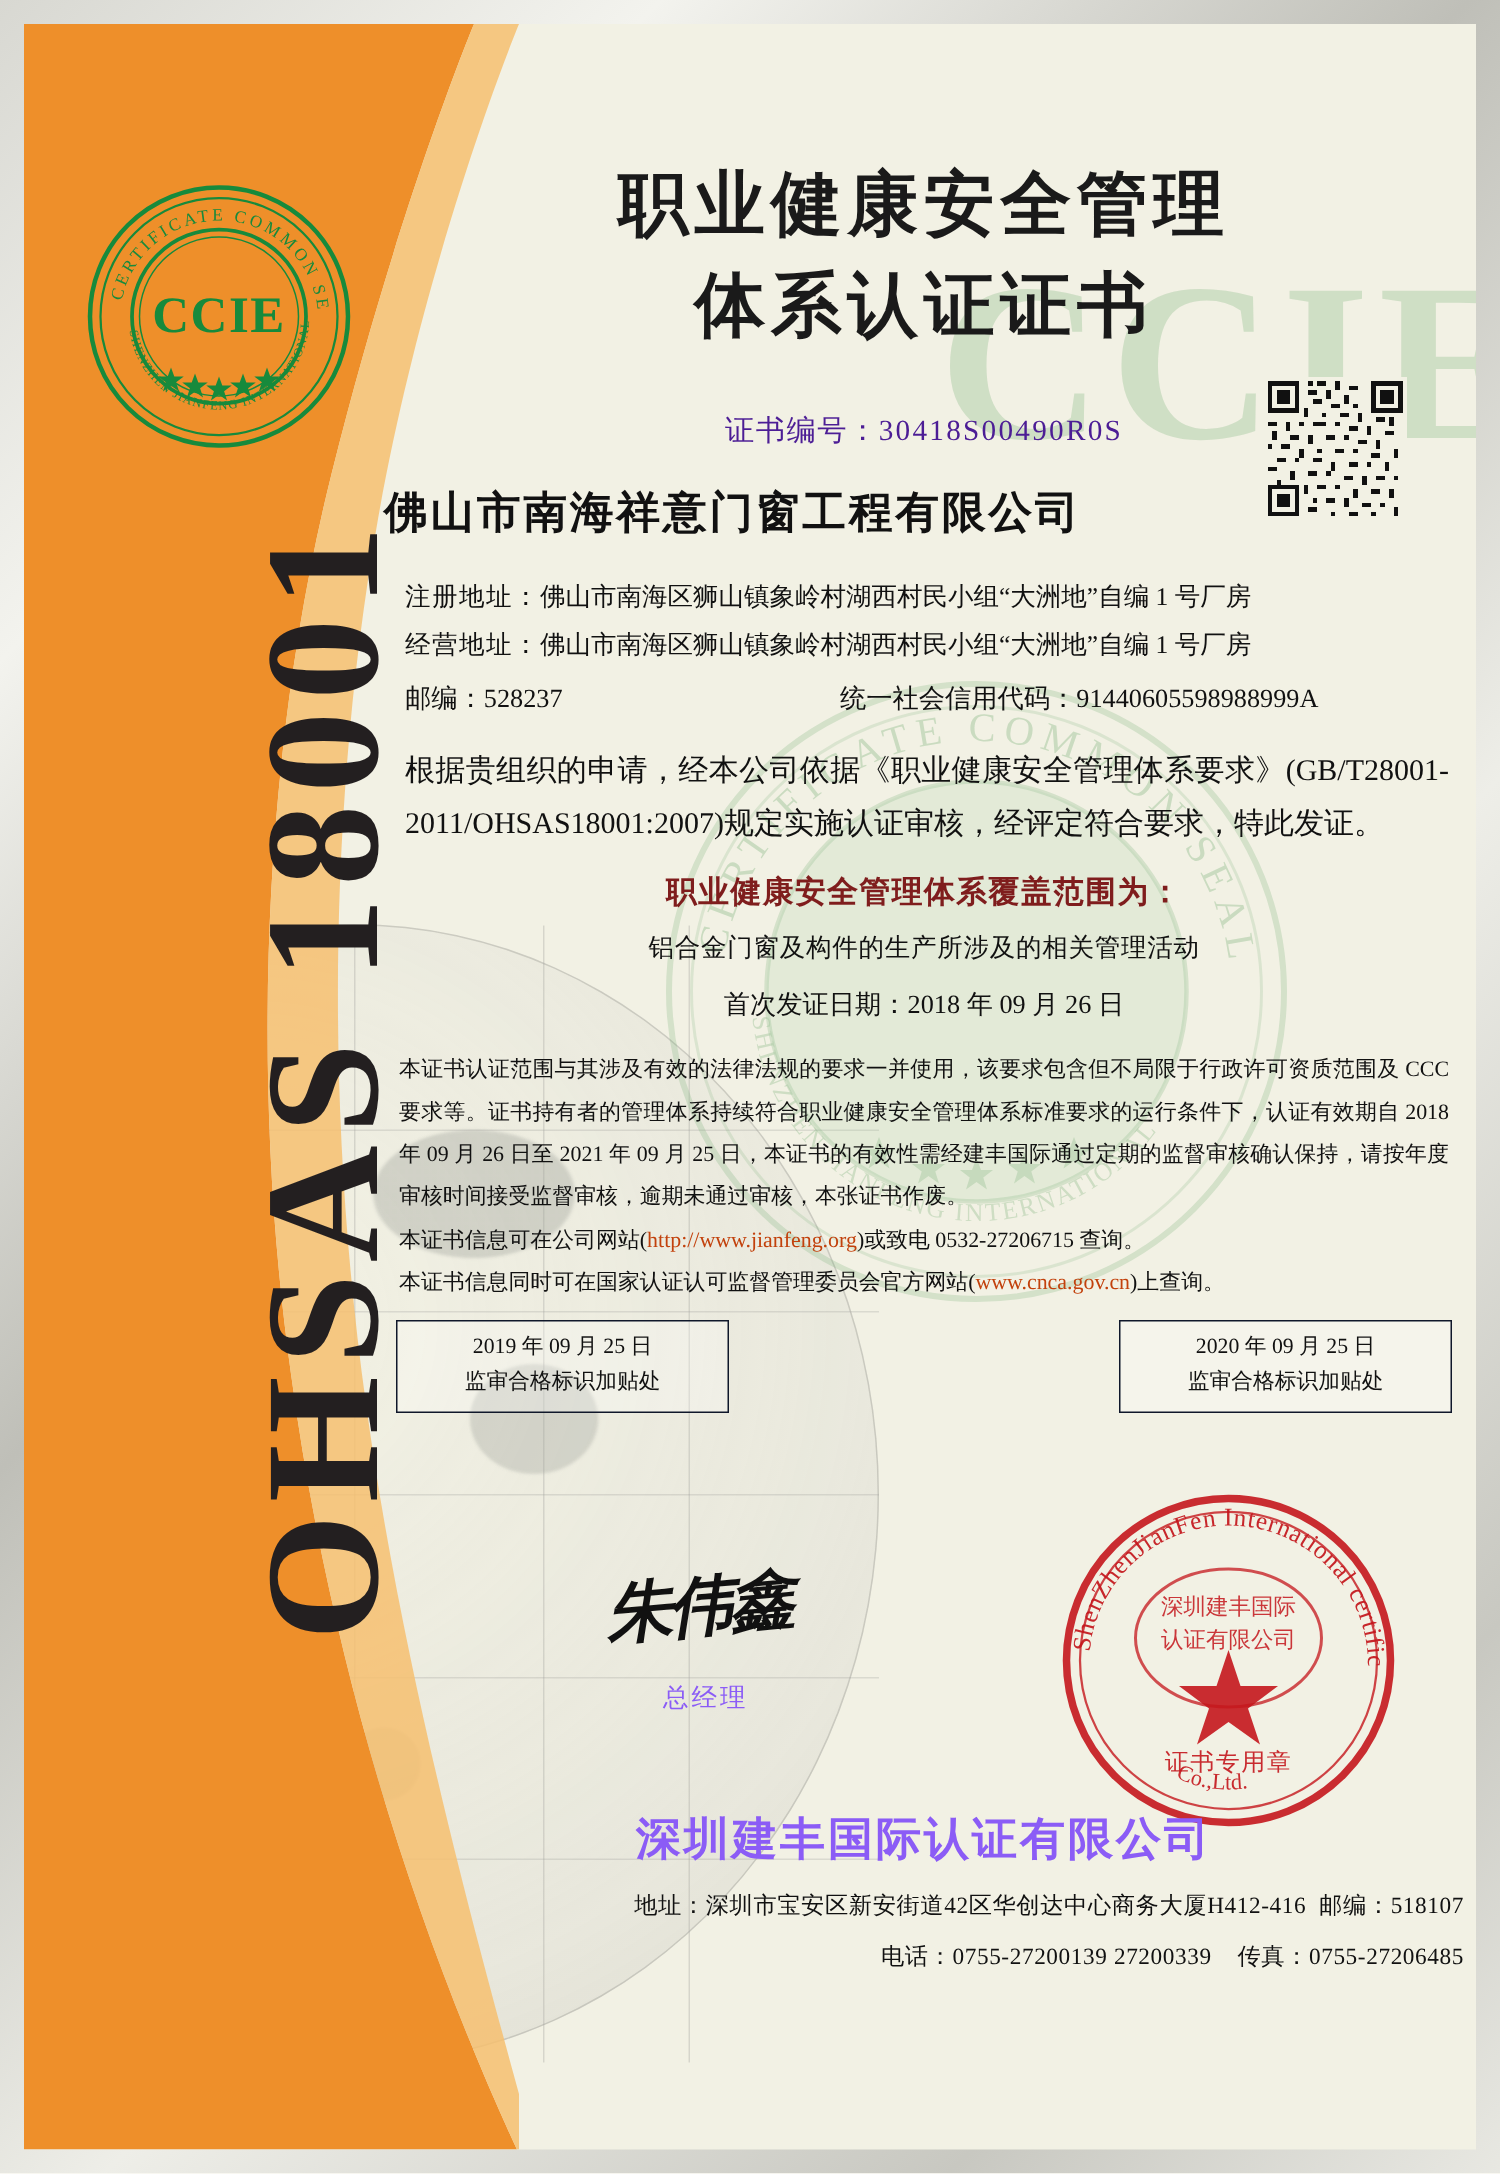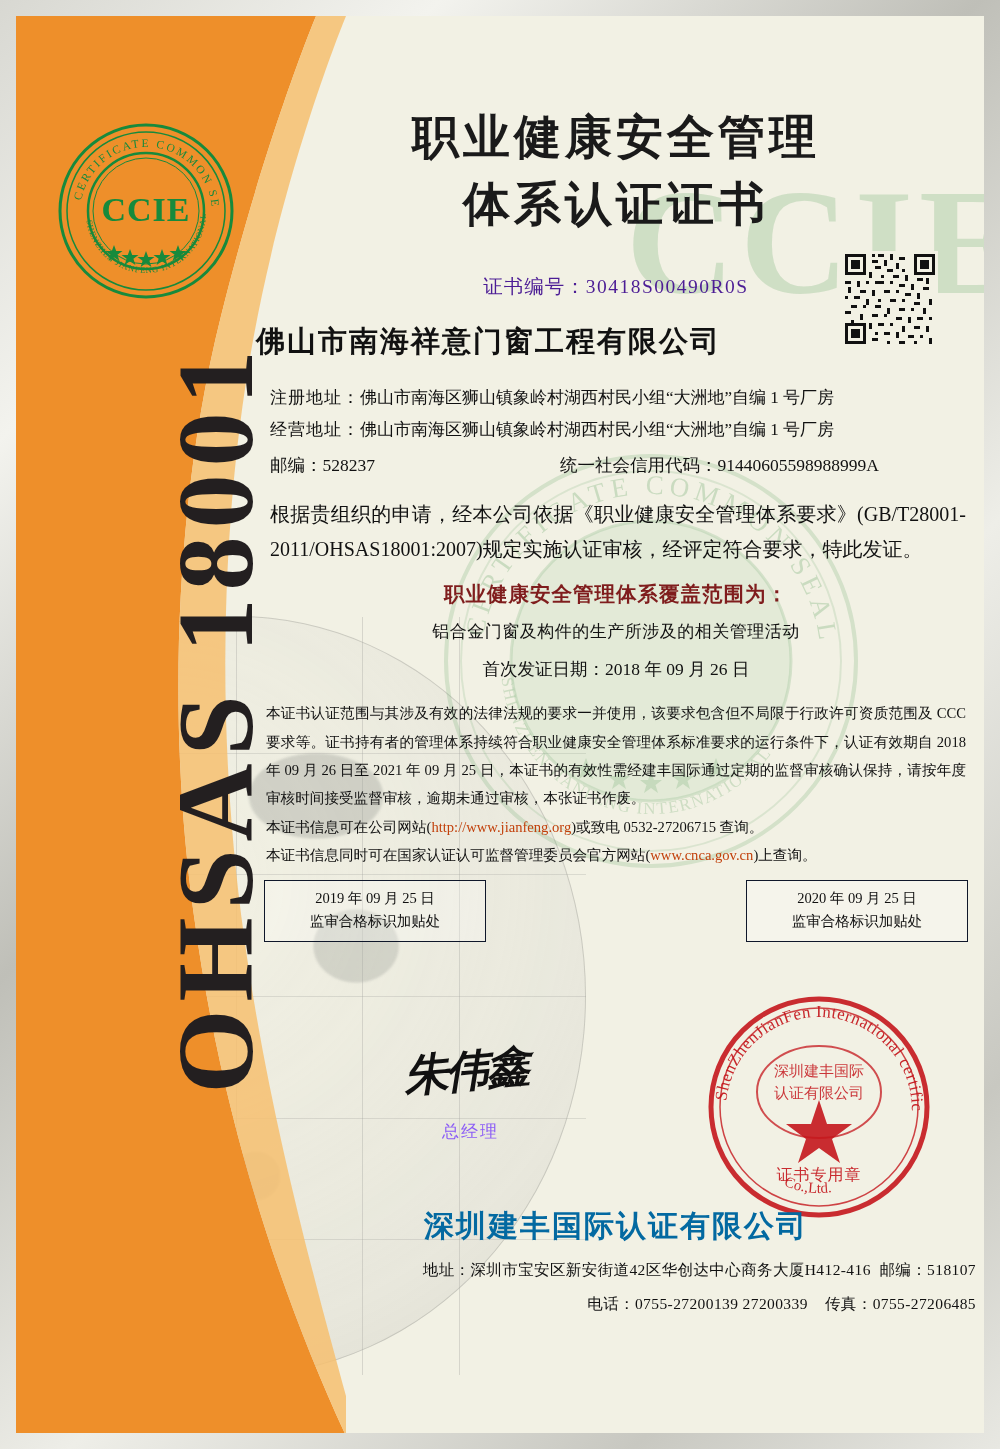--- a/index.html
+++ b/index.html
@@ -310,21 +310,21 @@
     height: 230px;
   }
   .issuer {
     position: relative;
     z-index: 4;
     text-align: center;
     font-family: "Liberation Serif", serif;
     font-weight: bold;
     font-size: 30px;
     letter-spacing: 2px;
-    color: #0369a1;
+    color: #8b5cf6;
     margin-top: -6px;
   }
   .footer-line {
     position: relative;
     z-index: 4;
     text-align: right;
     font-family: "Liberation Serif", serif;
     font-size: 15.5px;
     color: #111;
     margin-top: 13px;

